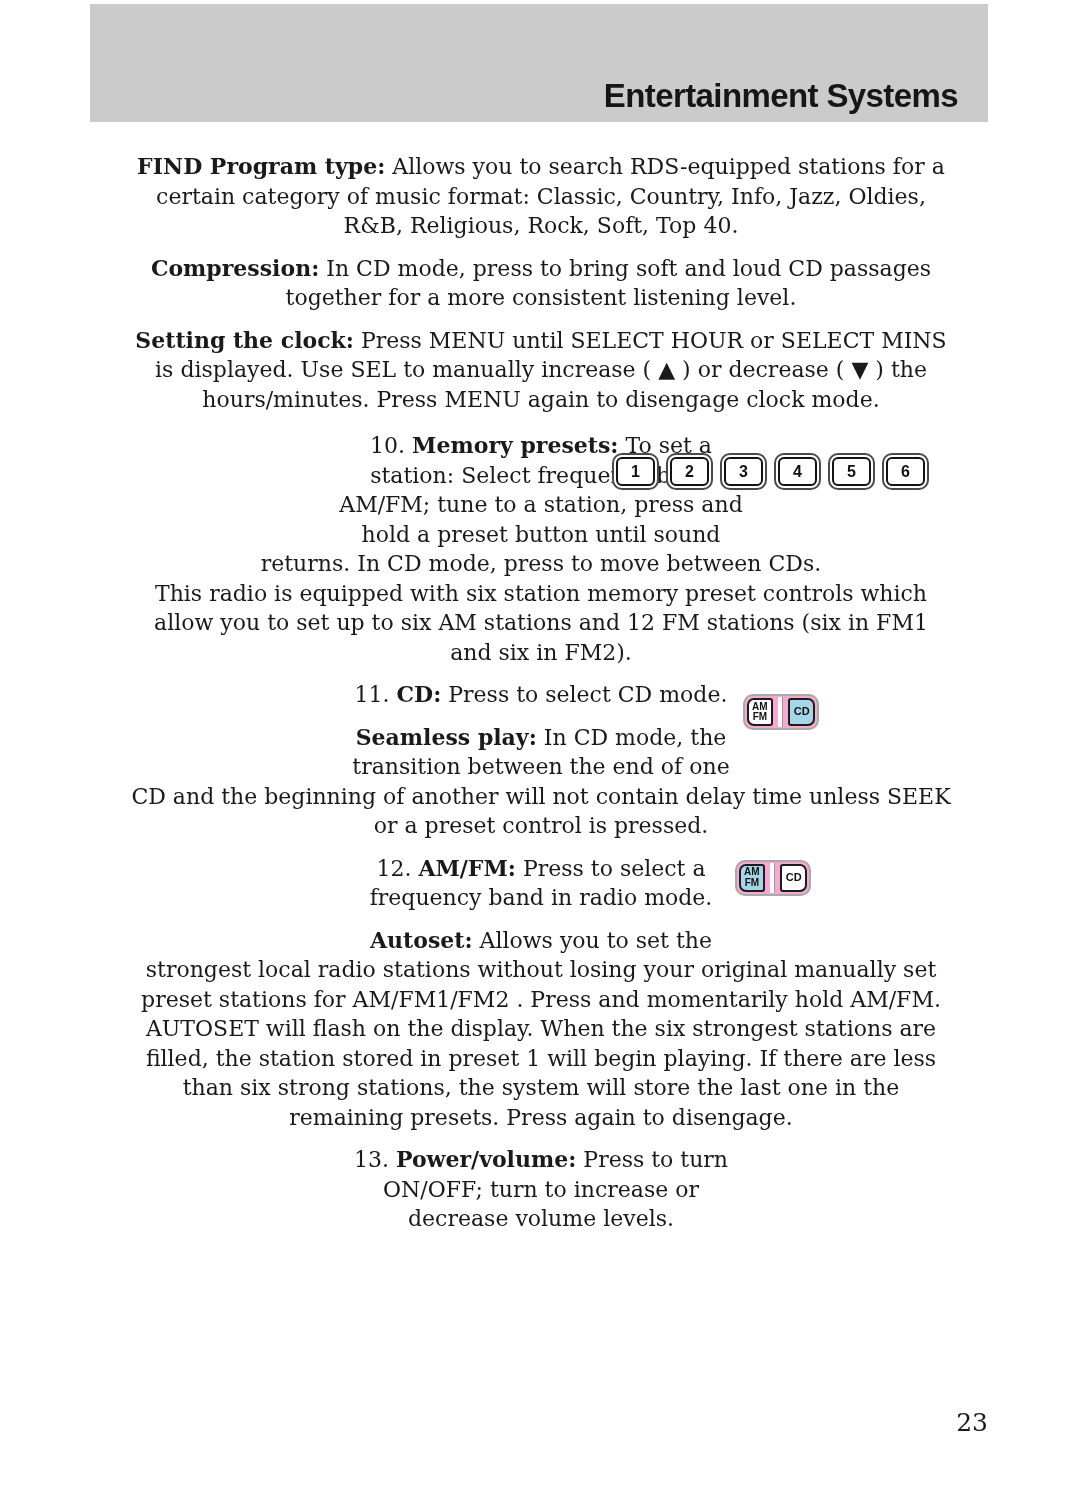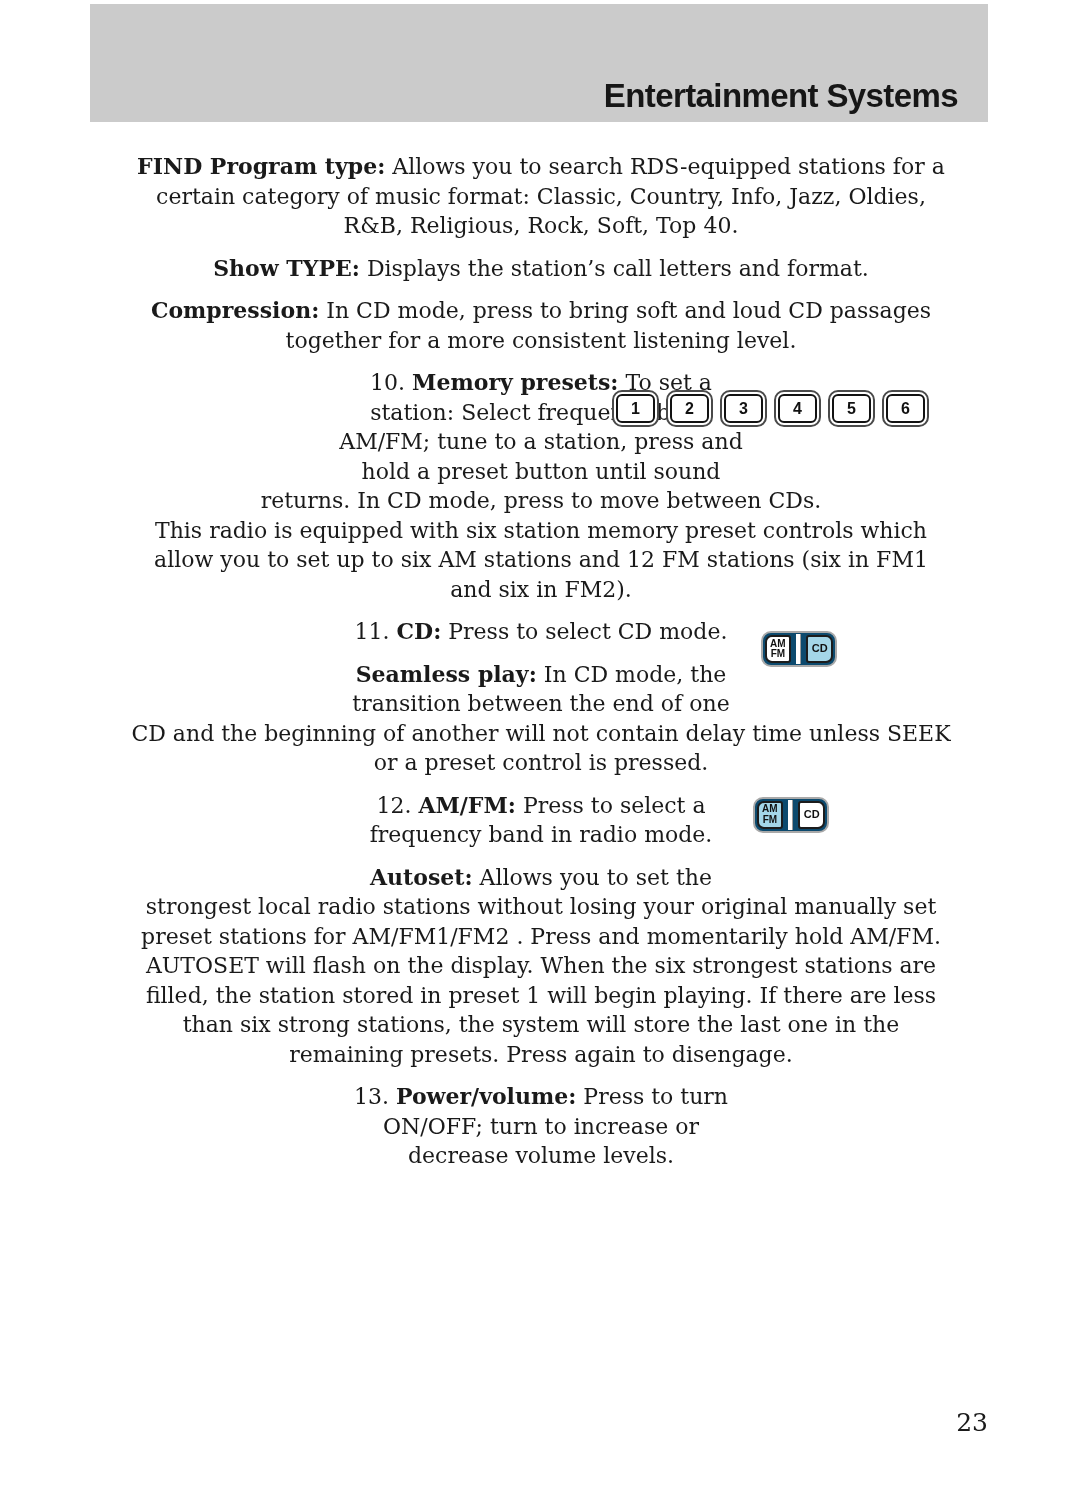--- a/index.html
+++ b/index.html
@@ -56,23 +56,23 @@
     border:2.5px solid #121212;border-radius:6px;
     display:flex;align-items:center;justify-content:center;
     font-family:"Liberation Sans", sans-serif;font-weight:bold;font-size:16px;
     color:#111;white-space:normal;
   }
 
   
   .band-btn{
     position:absolute;
     width:76px;height:36px;
-    border:2px solid #a9a9a9;border-radius:10px;background:#0c4a6e;
+    border:2px solid #a9a9a9;border-radius:10px;background:#f9a8d4;
     display:flex;align-items:center;justify-content:center;
-    padding:2px;gap:5px;margin-left:18px;
+    padding:2px;gap:5px;
   }
   .band-seg{
     border:2px solid #1c1c1c;
     display:flex;align-items:center;justify-content:center;
     height:28px;background:#fff;
     font-family:"Liberation Sans", sans-serif;font-weight:bold;color:#111;
     white-space:normal;
   }
   .seg-l{
     width:31px;border-radius:7px 3px 3px 7px;
@@ -125,25 +125,27 @@
   <div class="header-band">
     <span class="title">Entertainment Systems</span>
   </div>
 
   <div class="content">
 
     <p><span class="b">FIND Program type:</span><span> Allows you to search RDS-equipped stations for a
 certain category of music format: Classic, Country, Info, Jazz, Oldies,
 R&amp;B, Religious, Rock, Soft, Top 40.</span></p>
 
-    <p><span class="b">Show TYPE:</span><span> Displays the station’s call letters and format.</span></p>
 
     <p><span class="b">Compression:</span><span> In CD mode, press to bring soft and loud CD passages
 together for a more consistent listening level.</span></p>
 
+    <p class="gap-lg"><span class="b">Setting the clock:</span><span> Press MENU until SELECT HOUR or SELECT MINS
+is displayed. Use SEL to manually increase ( ▲ ) or decrease ( ▼ ) the
+hours/minutes. Press MENU again to disengage clock mode.</span></p>
 
     <div class="section">
       <p><span>10. </span><span class="b">Memory presets:</span><span> To set a
 station: Select frequency band
 AM/FM; tune to a station, press and
 hold a preset button until sound
 returns. In CD mode, press to move between CDs.
 This radio is equipped with six station memory preset controls which
 allow you to set up to six AM stations and 12 FM stations (six in FM1
 and six in FM2).</span></p>

